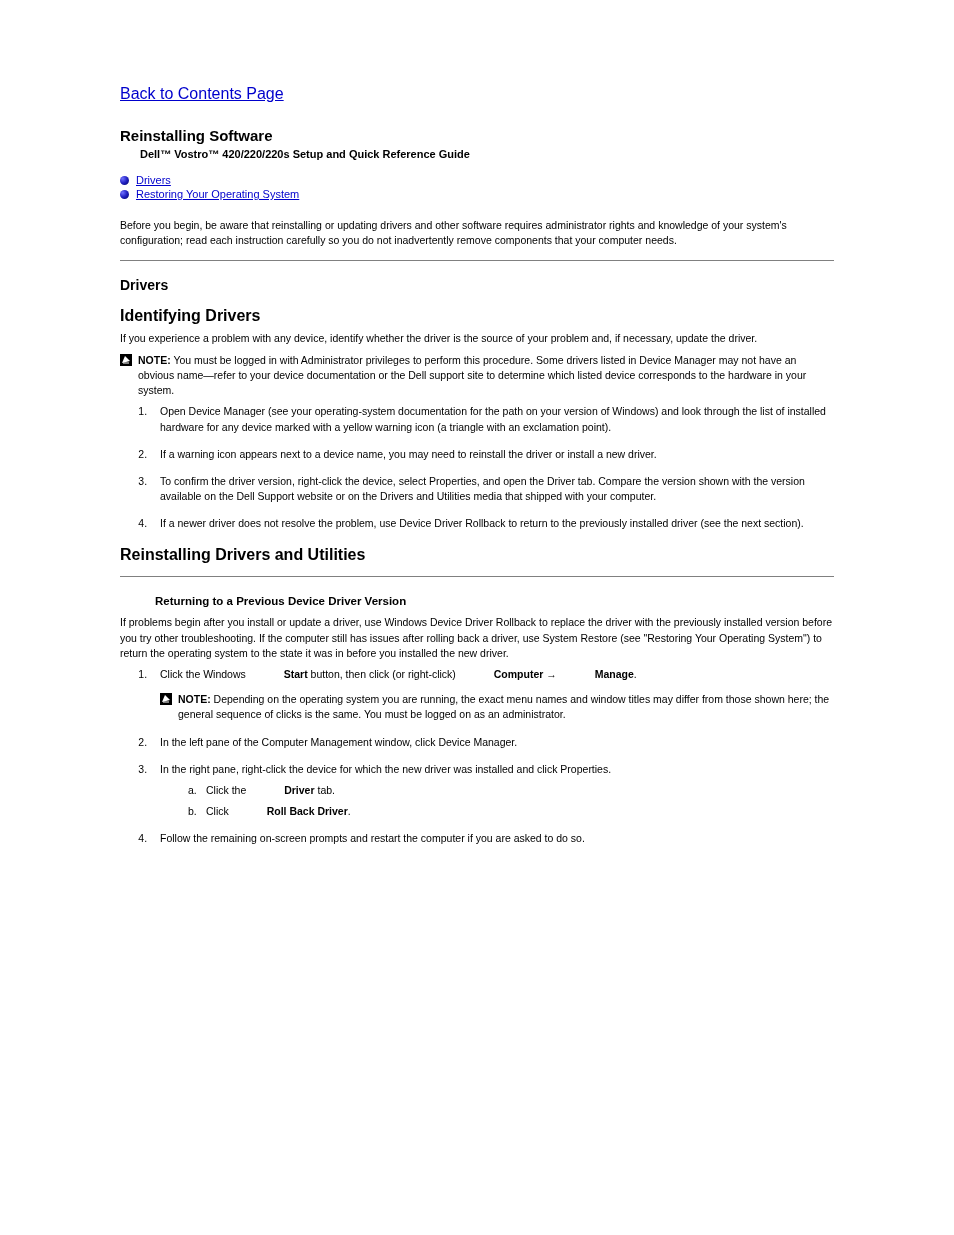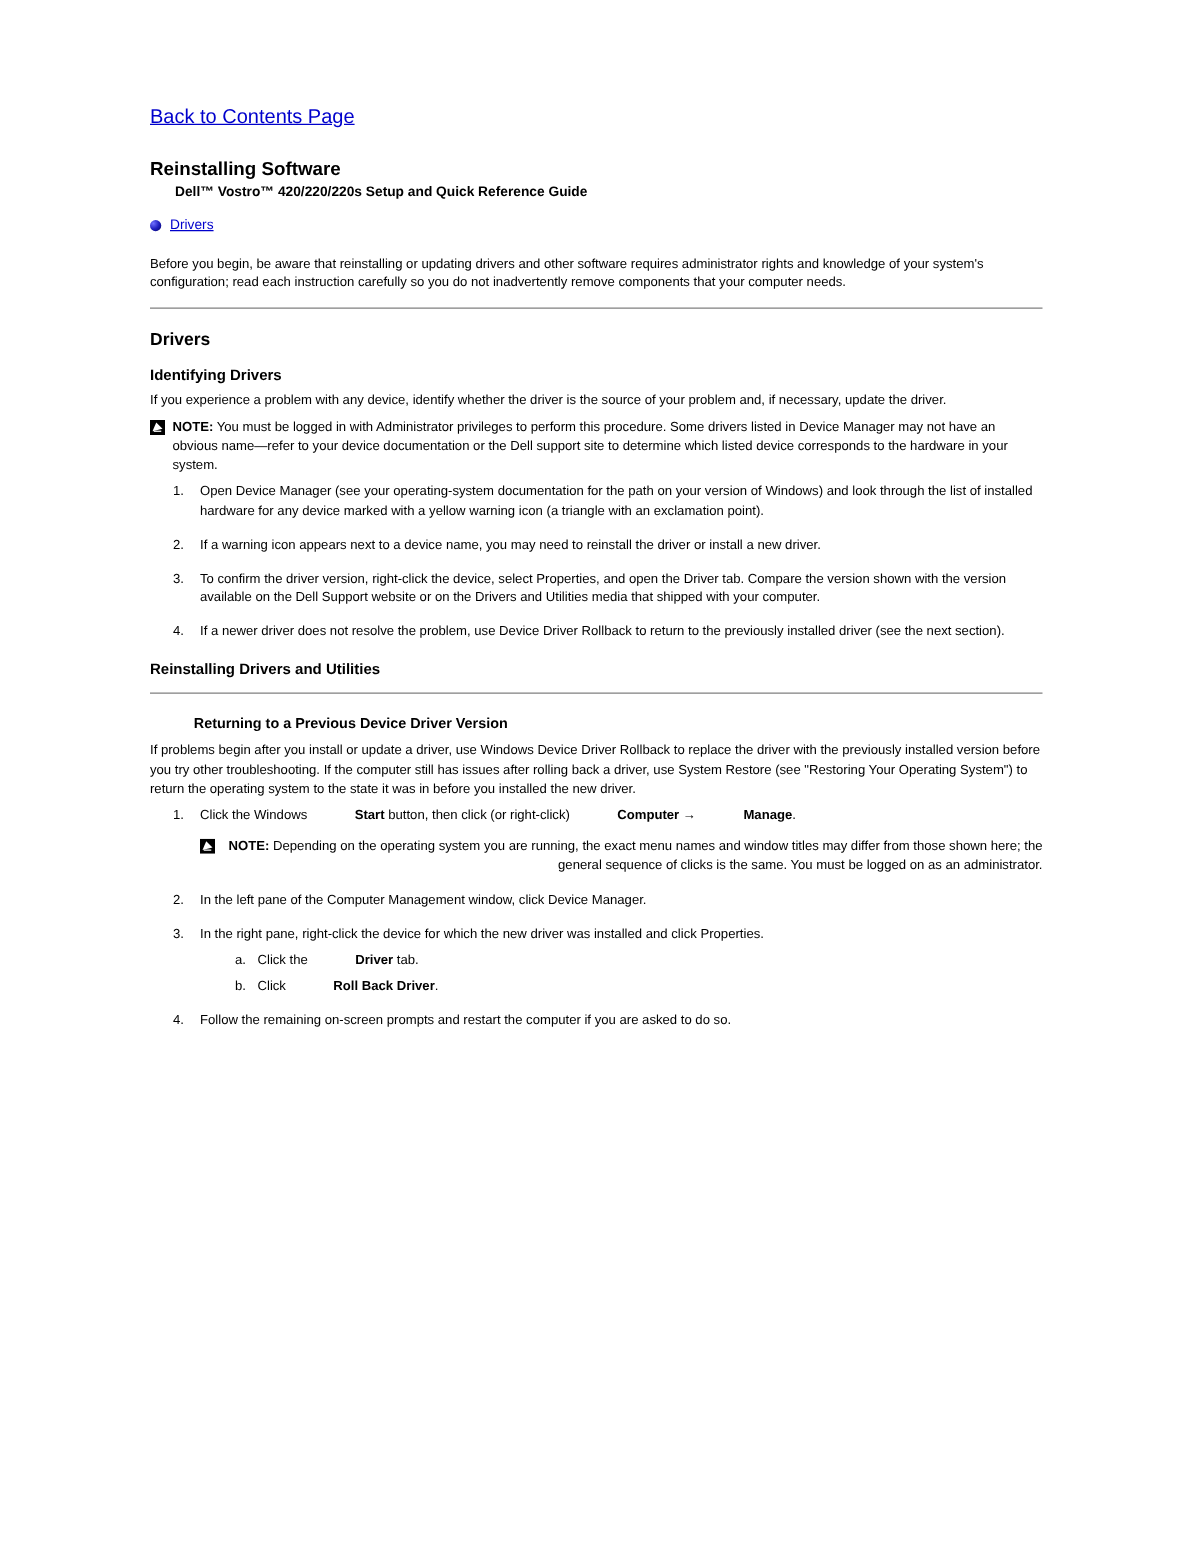--- a/index.html
+++ b/index.html
@@ -61,21 +61,21 @@
     border: none;
     border-top: 1px solid #808080;
     margin: 12px 0 16px 0;
   }
   h2.section-head {
     font-size: 14px;
     font-weight: bold;
     margin: 10px 0 6px 0;
   }
   h3.subsection-head {
-    font-size: 12px;
+    font-size: 16px;
     font-weight: bold;
     margin: 14px 0 6px 0;
   }
   .note-row {
     display: flex;
     align-items: flex-start;
     gap: 6px;
     margin: 6px 0;
   }
   .note-icon {
@@ -114,20 +114,21 @@
 
   <div class="back-link">
     <a>Back to Contents Page</a>
   </div>
 
   <div class="doc-title">Reinstalling Software</div>
   <div class="doc-subtitle">Dell™ Vostro™ 420/220/220s Setup and Quick Reference Guide</div>
 
   <ul class="toc">
     <li><a>Drivers</a></li>
+    <li><a>Restoring Your Operating System</a></li>
   </ul>
 
   <div class="para">Before you begin, be aware that reinstalling or updating drivers and other software requires administrator rights and knowledge of your system's configuration; read each instruction carefully so you do not inadvertently remove components that your computer needs.</div>
 
   <hr class="sep">
 
   <h2 class="section-head">Drivers</h2>
 
   <h3 class="subsection-head">Identifying Drivers</h3>
 
@@ -159,21 +160,21 @@
   <hr class="sep">
 
   <div class="para inline-b" style="font-weight:bold; font-size:11.5px;">Returning to a Previous Device Driver Version</div>
 
   <div class="para">If problems begin after you install or update a driver, use Windows Device Driver Rollback to replace the driver with the previously installed version before you try other troubleshooting. If the computer still has issues after rolling back a driver, use System Restore (see "Restoring Your Operating System") to return the operating system to the state it was in before you installed the new driver.</div>
 
   <ol class="steps">
     <li>
       <span>Click the Windows </span><b class="inline-b">Start</b><span> button, then click (or right-click) </span><b class="inline-b">Computer</b><span class="arrow"> → </span><b class="inline-b">Manage</b><span>.</span>
 
-      <div class="note-row" style="margin-top:10px;text-align:right;">
+      <div class="note-row" style="margin-top:10px;">
         <span class="note-icon">
           <svg viewBox="0 0 12 12">
               <rect x="0" y="0" width="12" height="12" fill="#000"></rect>
               <path d="M2 9 L5 2 L10 7 Z" fill="#fff"></path>
               <path d="M3 9 L9 9" stroke="#fff" stroke-width="1"></path>
             </svg>
         </span>
         <span class="note-text">
           <b>NOTE:</b>
           <span>Depending on the operating system you are running, the exact menu names and window titles may differ from those shown here; the general sequence of clicks is the same. You must be logged on as an administrator.</span>

